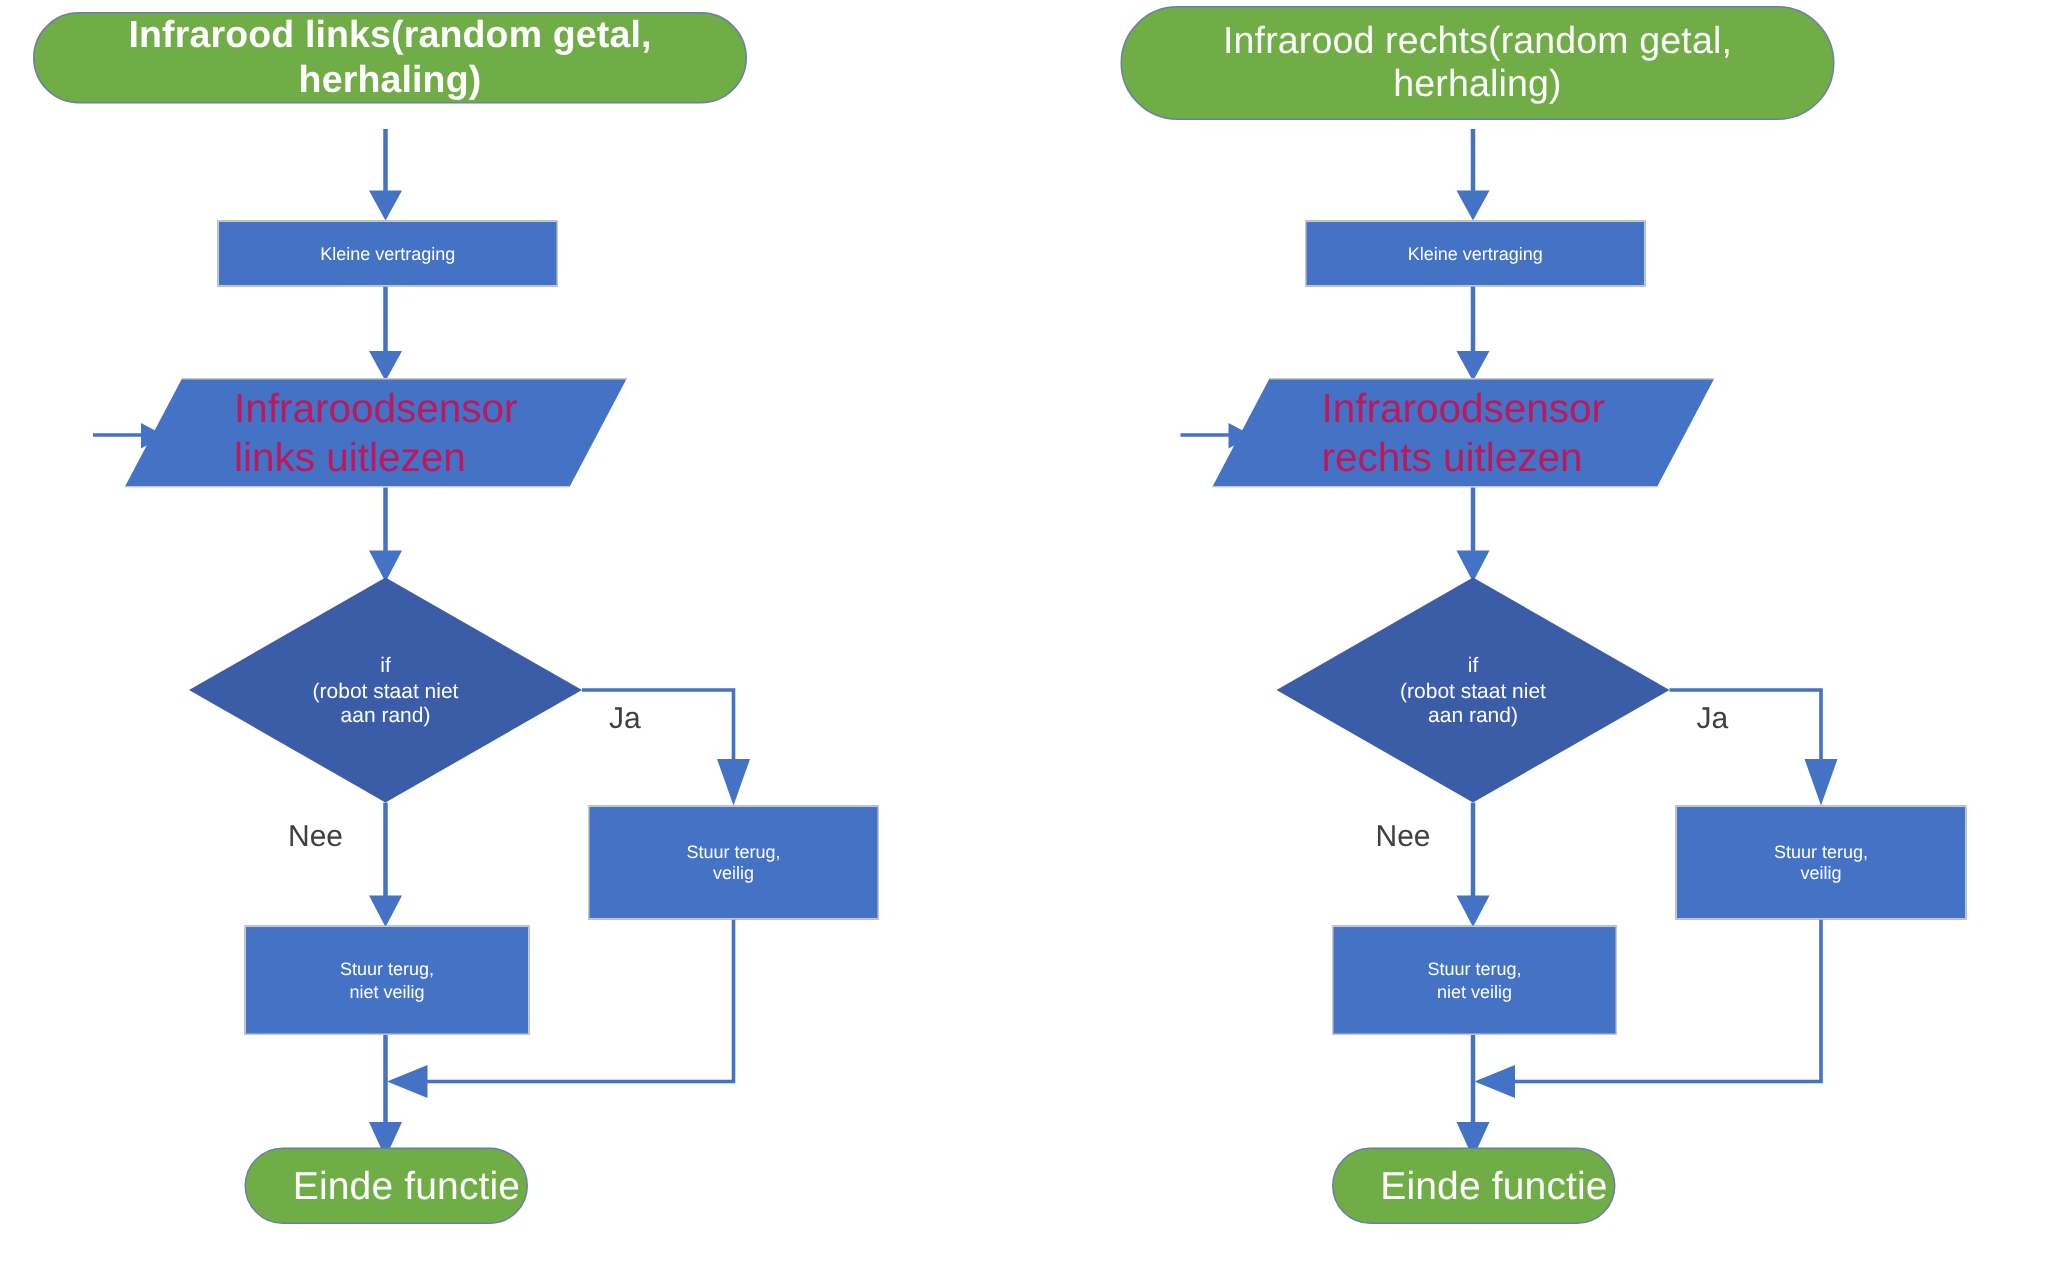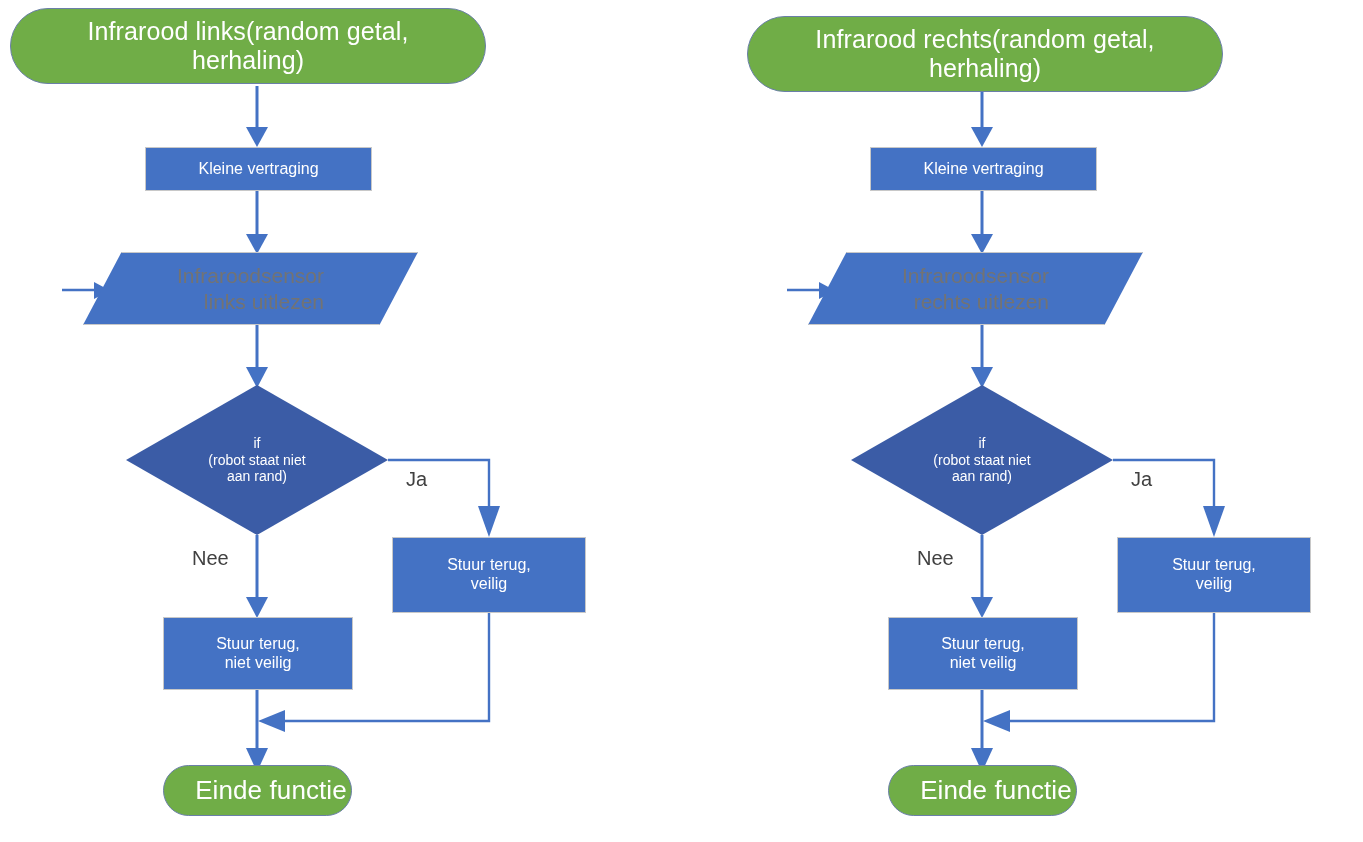--- a/index.html
+++ b/index.html
@@ -50,45 +50,45 @@
     font-size: 25px;
     letter-spacing: .1px;
   }
   .terminator.start { font-size: 25px; }
   .terminator.end   { font-size: 26px; overflow: visible; }
   .terminator.end .lbl { white-space: nowrap; margin-left: 27px; }
 
   .process {
     background: #4472C4;
     border: 1.4px solid #C8C8C8;
-    font-size: 16px;
+    font-size: 12px;
   }
 
   .io-wrap {
     position: absolute;
     z-index: 3;
   }
   .io-shape {
     position: absolute;
     inset: 0;
     background: #4472C4;
     border: 1.4px solid #C8C8C8;
     -webkit-clip-path: polygon(11.5% 0%, 100% 0%, 88.5% 100%, 0% 100%);
     clip-path: polygon(11.5% 0%, 100% 0%, 88.5% 100%, 0% 100%);
   }
   .io-label {
     position: absolute;
     inset: 0;
     display: flex;
     align-items: center;
     justify-content: center;
-    color: #737373;
-    font-size: 21px;
+    color: #be185d;
+    font-size: 27px;
     line-height: 1.2;
-    text-align: right;
+    text-align: left;
     white-space: pre-line;
   }
 
   .decision-wrap {
     position: absolute;
     z-index: 3;
   }
   .decision-shape {
     position: absolute;
     inset: 0;
@@ -163,21 +163,21 @@
       <path class="edge-line thin" d="M388,460 L489,460 L489,509"></path>
       <polygon class="arrowhead" points="478,506 500,506 489,537"></polygon>
 
       <path class="edge-line thin" d="M489,613 L489,721 L282,721"></path>
       <polygon class="arrowhead" points="285,710 285,732 258,721"></polygon>
 
       <path class="edge-line" d="M257,690 L257,766"></path>
       <polygon class="arrowhead" points="246,748 268,748 257,772"></polygon>
     </svg>
 
-    <div class="node terminator start" style="left:10px; top:8px; width:476px; height:76px;">
+    <div class="node terminator start" style="left:22px; top:8px; width:476px; height:61px;font-weight:bold;">
       <span class="lbl">Infrarood links(random getal,
 herhaling)</span>
     </div>
 
     <div class="node process" style="left:145px; top:147px; width:227px; height:44px;">
       <span class="lbl">Kleine vertraging</span>
     </div>
 
     <div class="io-wrap" style="left:83px; top:252px; width:335px; height:73px;">
       <div class="io-shape"></div>
@@ -224,21 +224,21 @@
       <path class="edge-line" d="M257,535 L257,601"></path>
       <polygon class="arrowhead" points="246,597 268,597 257,618"></polygon>
       <path class="edge-line thin" d="M388,460 L489,460 L489,509"></path>
       <polygon class="arrowhead" points="478,506 500,506 489,537"></polygon>
       <path class="edge-line thin" d="M489,613 L489,721 L282,721"></path>
       <polygon class="arrowhead" points="285,710 285,732 258,721"></polygon>
       <path class="edge-line" d="M257,690 L257,766"></path>
       <polygon class="arrowhead" points="246,748 268,748 257,772"></polygon>
     </svg>
 
-    <div class="node terminator start" style="left:22px; top:16px; width:476px; height:76px;">
+    <div class="node terminator start" style="left:22px; top:4px; width:476px; height:76px;">
       <span class="lbl">Infrarood rechts(random getal,
 herhaling)</span>
     </div>
 
     <div class="node process" style="left:145px; top:147px; width:227px; height:44px;">
       <span class="lbl">Kleine vertraging</span>
     </div>
 
     <div class="io-wrap" style="left:83px; top:252px; width:335px; height:73px;">
       <div class="io-shape"></div>

